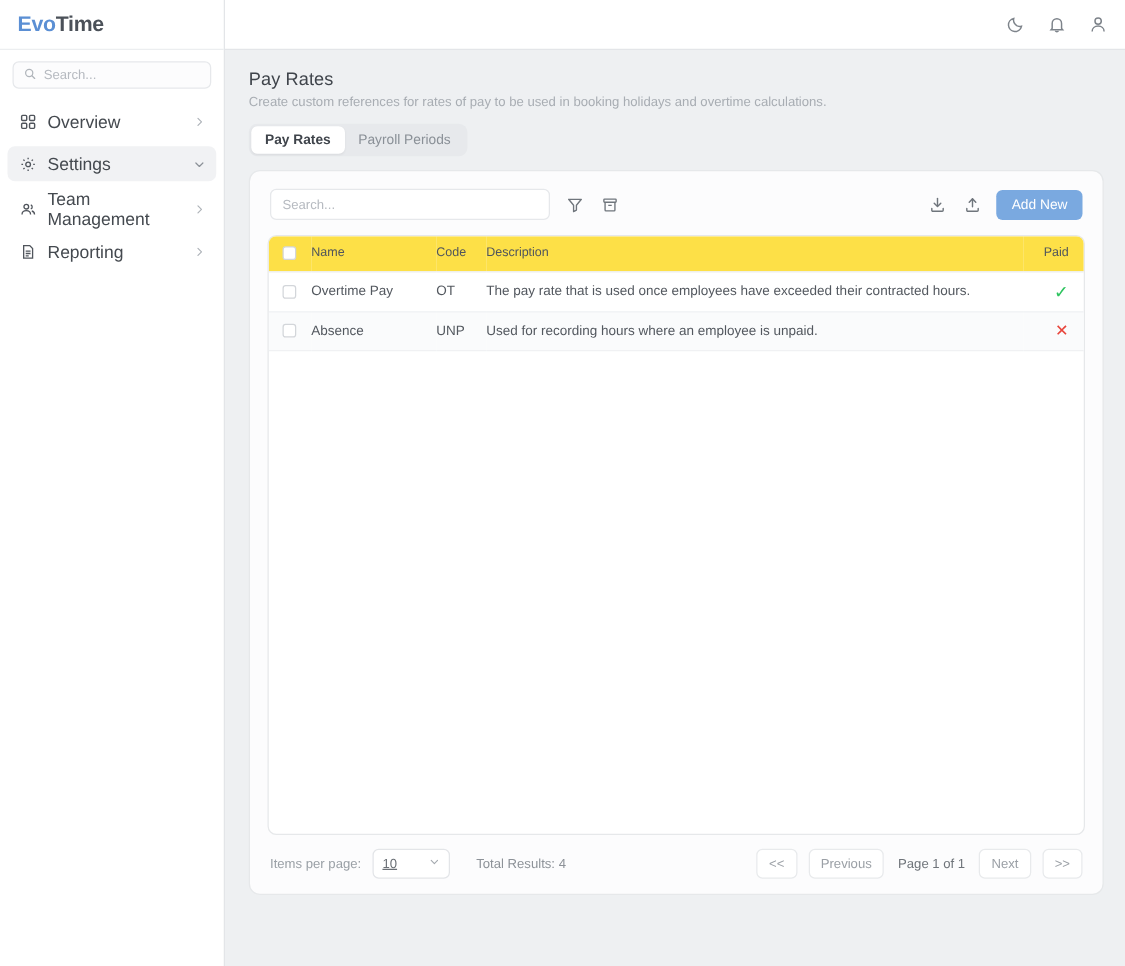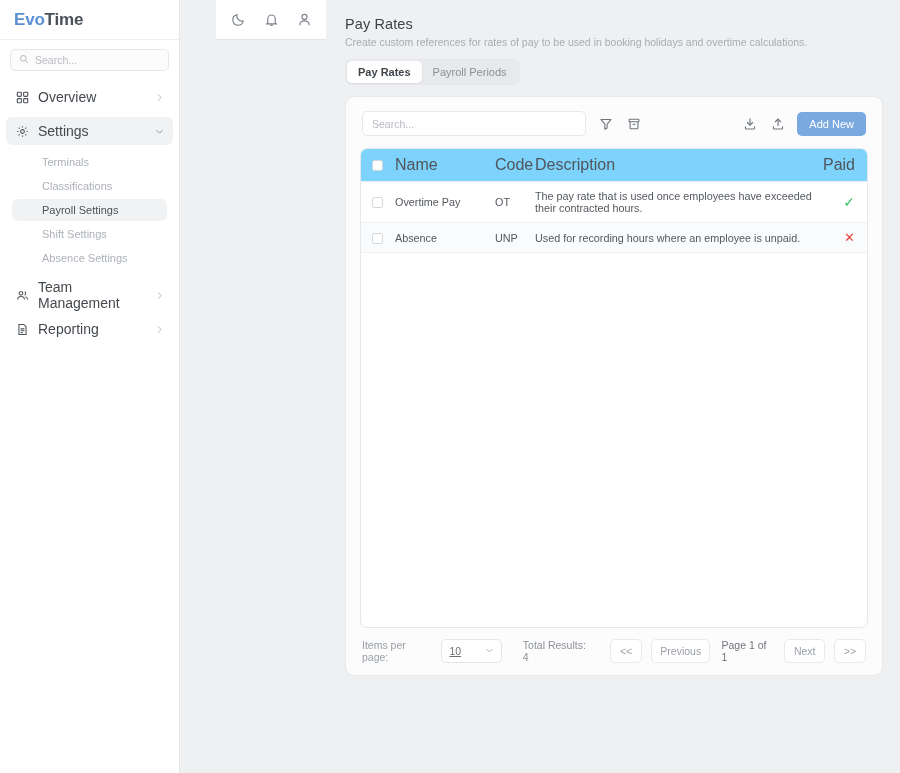--- a/index.html
+++ b/index.html
@@ -122,24 +122,23 @@
   .sub-item.active {
     background: #f1f2f4;
     color: #4d5258;
   }
 
   
   .main {
     flex: 1;
     height: 654px;
     display: flex;
-    flex-direction: row;
+    flex-direction: column;
     background: #eef0f2;
     min-width: 0;
-    padding-left: 36px;
   }
 
   .topbar {
     height: 40px;
     background: #ffffff;
     border-bottom: 1px solid #e3e5e8;
     display: flex;
     align-items: center;
     justify-content: flex-end;
     padding: 0 14px;
@@ -264,22 +263,22 @@
     display: flex;
     flex-direction: column;
   }
 
   table {
     width: 100%;
     border-collapse: collapse;
     table-layout: fixed;
   }
   thead th {
-    background: #7dd3fc;
-    font-size: 16px;
+    background: #fde047;
+    font-size: 10px;
     font-weight: normal;
     color: #50555c;
     text-align: left;
     padding: 7px 0;
     border-bottom: 1px solid #eceef0;
     height: 28px;
     margin-left: 32px;
   }
   tbody td {
     font-size: 10.8px;
@@ -405,37 +404,20 @@
           </svg>
         </span>
         <span>Settings</span>
         <span class="chev">
           <svg width="9" height="9" viewBox="0 0 16 16" fill="none" stroke="#8d9299" stroke-width="1.7" stroke-linecap="round" stroke-linejoin="round">
               <polyline points="3,6 8,11 13,6"></polyline>
             </svg>
         </span>
       </div>
 
-      <div class="subnav">
-        <div class="sub-item">
-          <span>Terminals</span>
-        </div>
-        <div class="sub-item">
-          <span>Classifications</span>
-        </div>
-        <div class="sub-item active">
-          <span>Payroll Settings</span>
-        </div>
-        <div class="sub-item">
-          <span>Shift Settings</span>
-        </div>
-        <div class="sub-item">
-          <span>Absence Settings</span>
-        </div>
-      </div>
 
       <div class="nav-item" style="margin-top:8px;">
         <span class="nav-icon">
           <svg width="13" height="13" viewBox="0 0 16 16" fill="none" stroke="#50555c" stroke-width="1.3">
             <circle cx="6.2" cy="5.3" r="2.3"></circle>
             <path d="M2 13c0-2.3 1.9-3.8 4.2-3.8S10.4 10.7 10.4 13"></path>
             <path d="M10.6 3.5a2.2 2.2 0 0 1 0 4.1M11.6 9.6c1.6.4 2.7 1.6 2.7 3.4"></path>
           </svg>
         </span>
         <span>Team Management</span>

